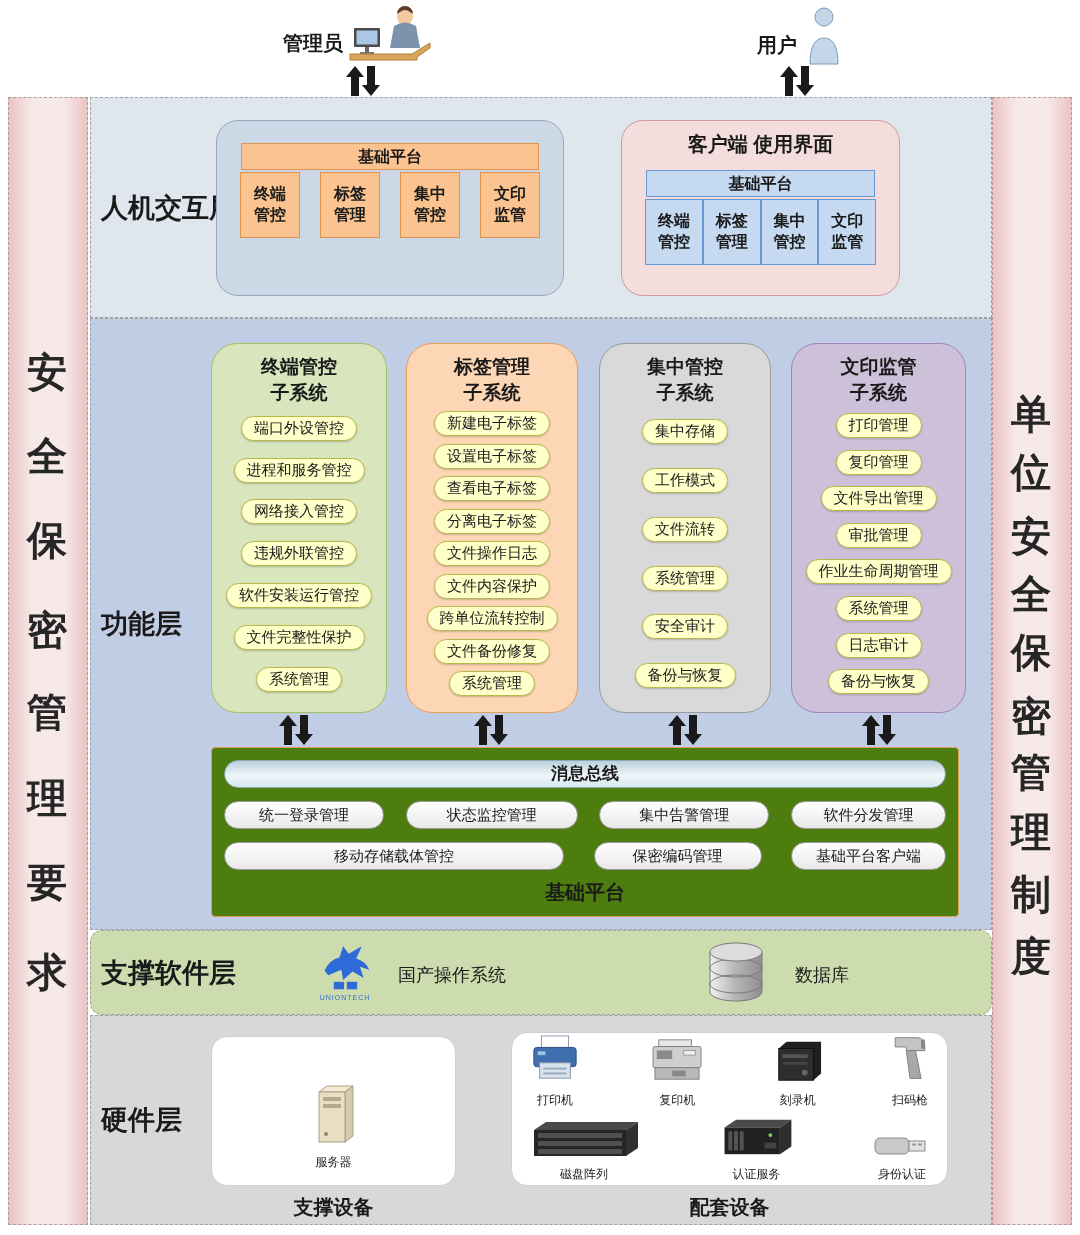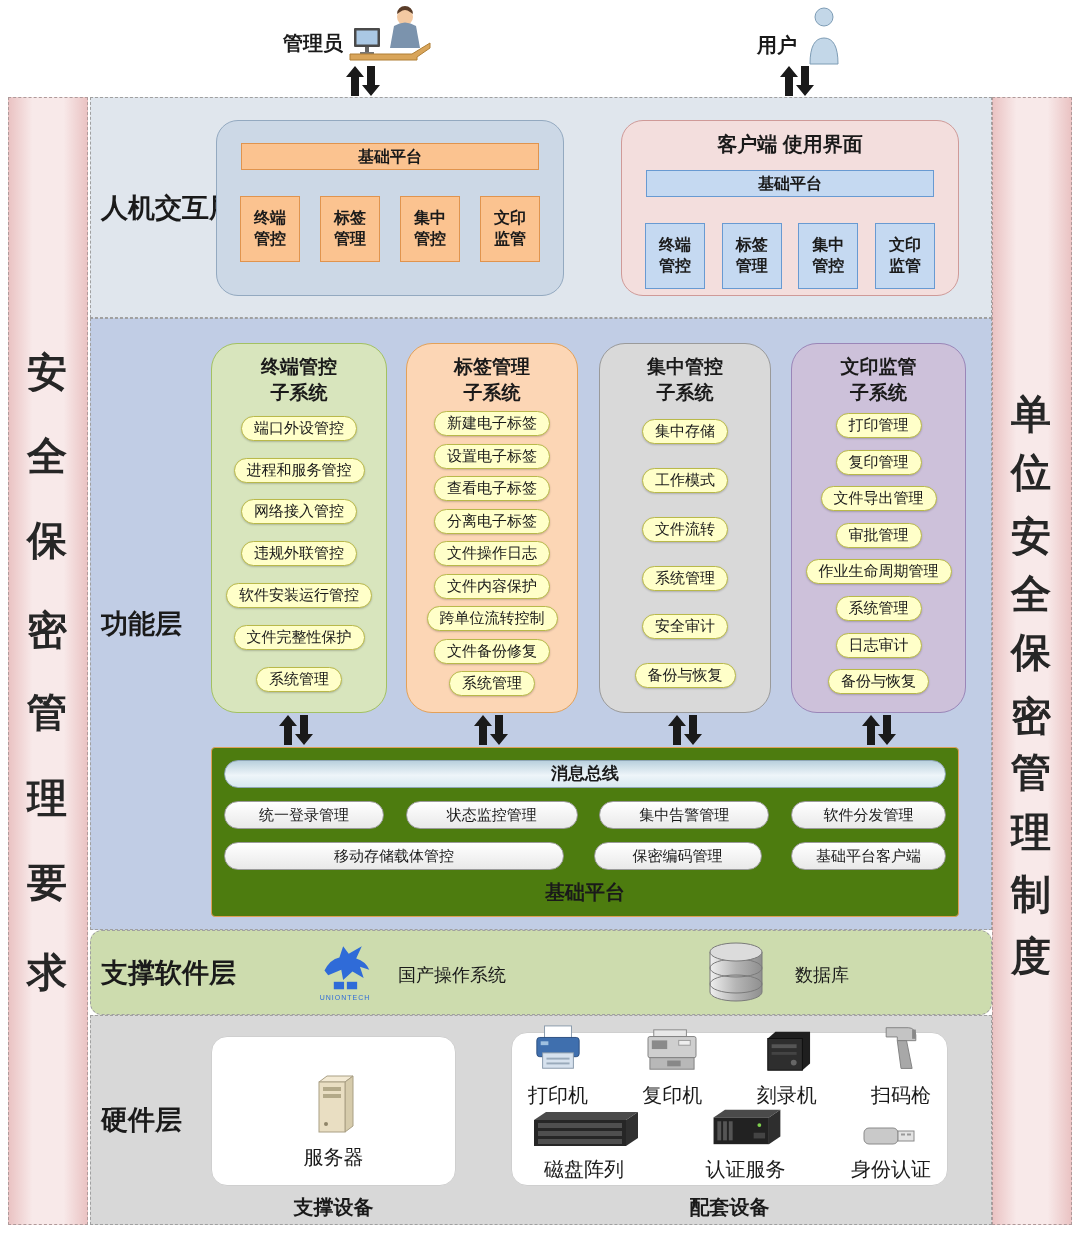--- a/index.html
+++ b/index.html
@@ -25,25 +25,25 @@
   .layer-hardware   { top:1015px; height:210px; background:#d8d8d8; }
   .layer-label { position:absolute; left:10px; top:50%; transform:translateY(-50%);
                  font-size:27px; font-weight:bold; white-space:nowrap; }
 
   
   .actor-label { font-size:20px; font-weight:600; }
 
   
   .panel { position:absolute; top:22px; height:176px; border-radius:22px; padding:10px 0 0; }
   .panel-server { left:125px; width:348px; background:#ccd8e6; border:1px solid #93a9c0; }
-  .panel-client { left:530px; width:338px; background:#f3dedd; border:1px solid #cf9a98; }
+  .panel-client { left:530px; width:279px; background:#f3dedd; border:1px solid #cf9a98; }
   .panel-title { text-align:center; font-size:20px; font-weight:bold; }
   .platform-bar { height:27px; line-height:25px; text-align:center; font-size:16px; font-weight:600;
                   margin:12px 24px 0; border-width:1px; border-style:solid; }
-  .modules { display:flex; justify-content:space-between; padding:26px 23px 0; }
+  .modules { display:flex; justify-content:space-between; padding:2px 23px 0; }
   .module { width:60px; height:66px; display:flex; align-items:center; justify-content:center;
             text-align:center; font-size:16px; font-weight:600; line-height:1.3;
             white-space:pre-line; border-width:1px; border-style:solid; }
   .tone-orange { background:#fbc390; border-color:#e0944e; }
   .tone-blue   { background:#c5d9f1; border-color:#689ad2; }
 
   
   .subsys { position:absolute; top:24px; height:370px; border-radius:26px;
             padding:10px 6px 12px; display:flex; flex-direction:column;
             border-width:1px; border-style:solid; }
@@ -70,21 +70,21 @@
            background:linear-gradient(#ffffff,#e9e9e9); white-space:nowrap; }
   .bus-caption { text-align:center; font-size:20px; font-weight:bold; margin-top:9px; }
 
   
   .soft-text { position:absolute; font-size:18px; top:32px; }
   .brand { font-size:7px; color:#2f6bd8; letter-spacing:1px; text-align:center; margin-top:1px; }
 
   .hw-box { position:absolute; background:#ffffff; border:1px solid #cfcfcf; border-radius:16px; }
   .hw-caption { position:absolute; top:178px; text-align:center; font-size:20px; font-weight:bold; }
   .figure { display:flex; flex-direction:column; align-items:center; justify-content:flex-end; gap:4px; }
-  .figure .lbl { font-size:20px; white-space:nowrap; }
+  .figure .lbl { font-size:12px; white-space:nowrap; }
   .hw-row { display:flex; justify-content:space-between; align-items:flex-end; height:72px; }
 </style>
 </head>
 <body>
 
 <div class="canvas">
 
   <div class="actor-label abs" style="left:283px;top:30px;">管理员</div>
   <div class="abs" style="left:348px;top:4px;">
     <svg width="95" height="66" viewBox="0 0 95 66">

